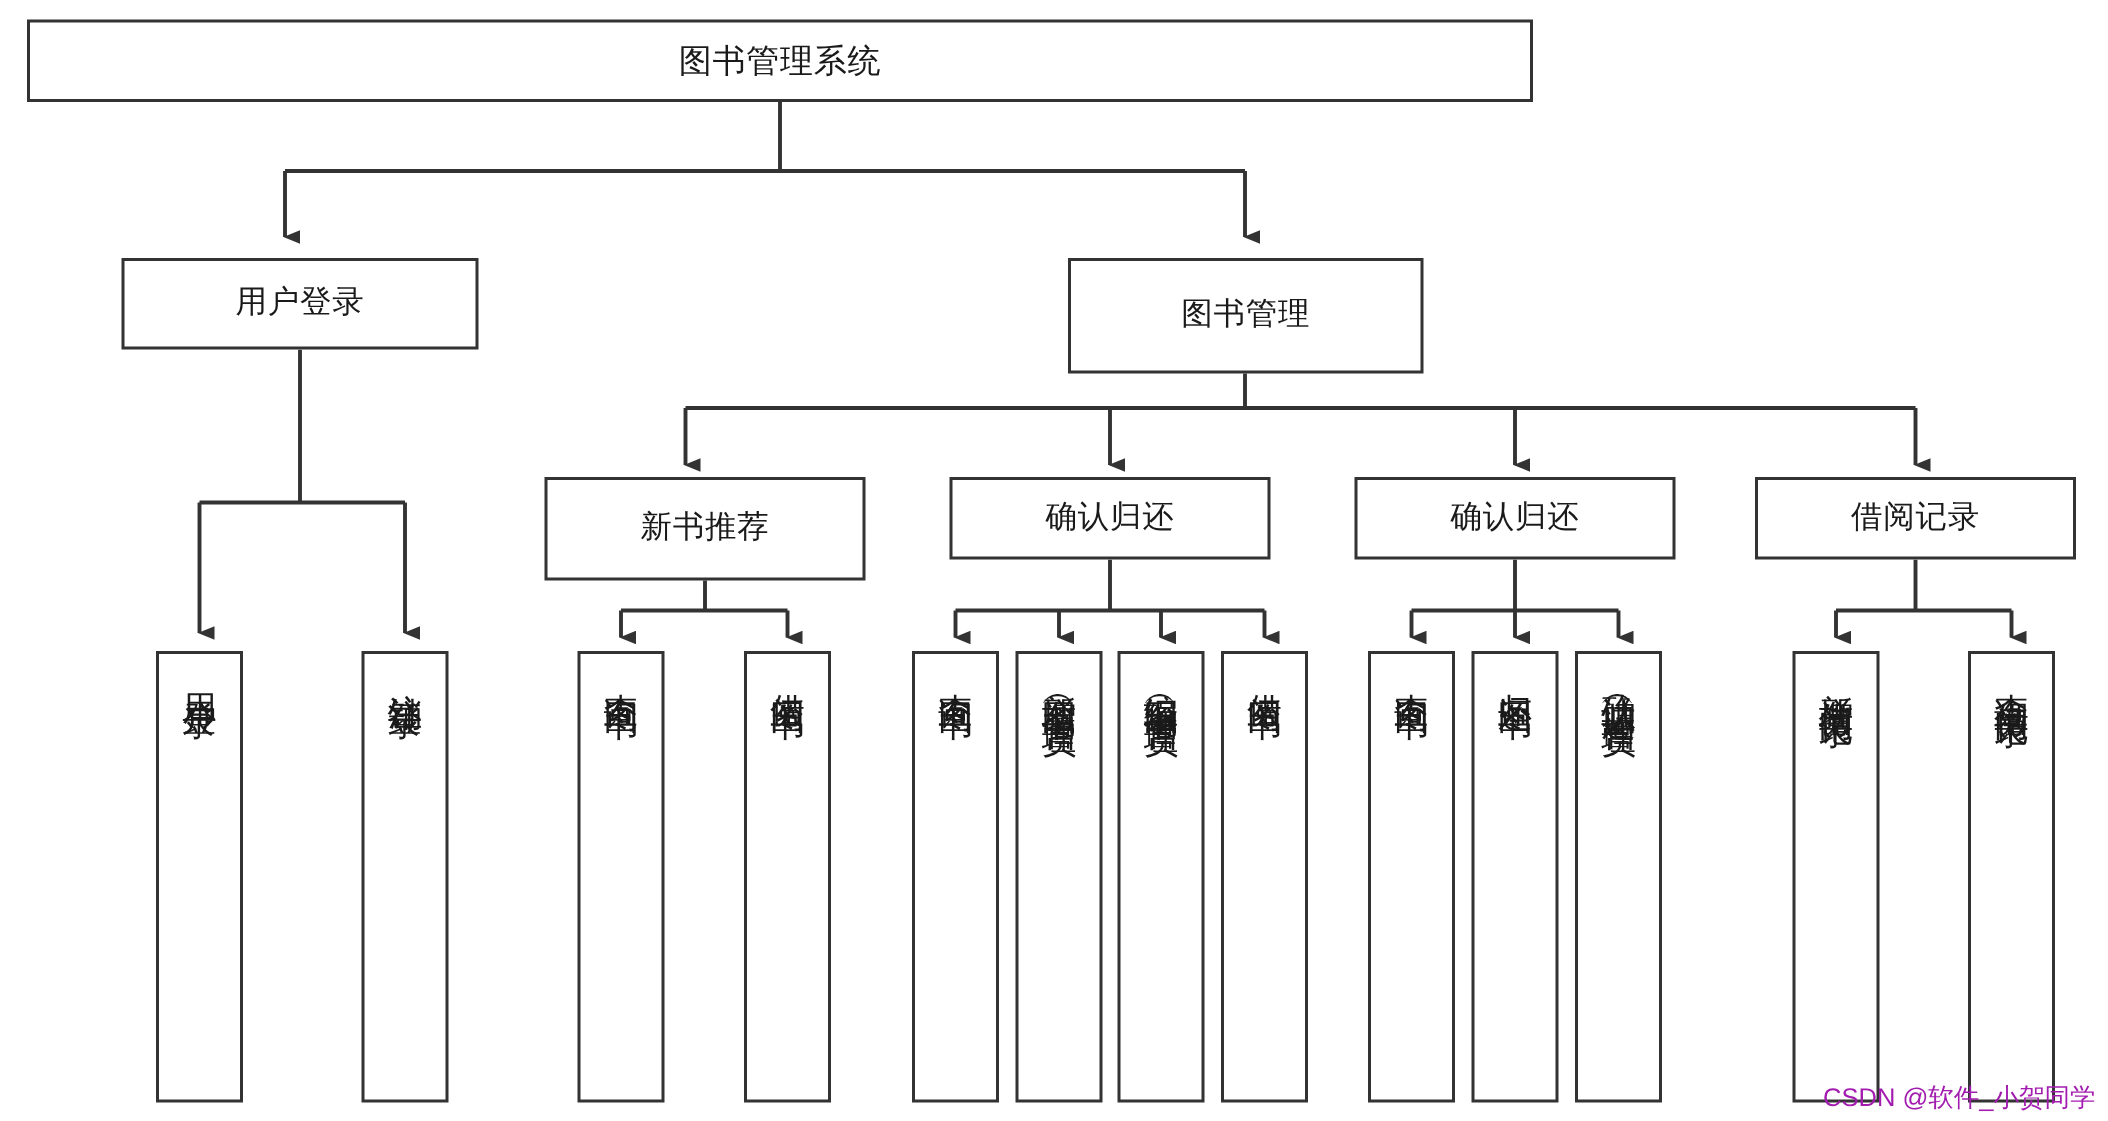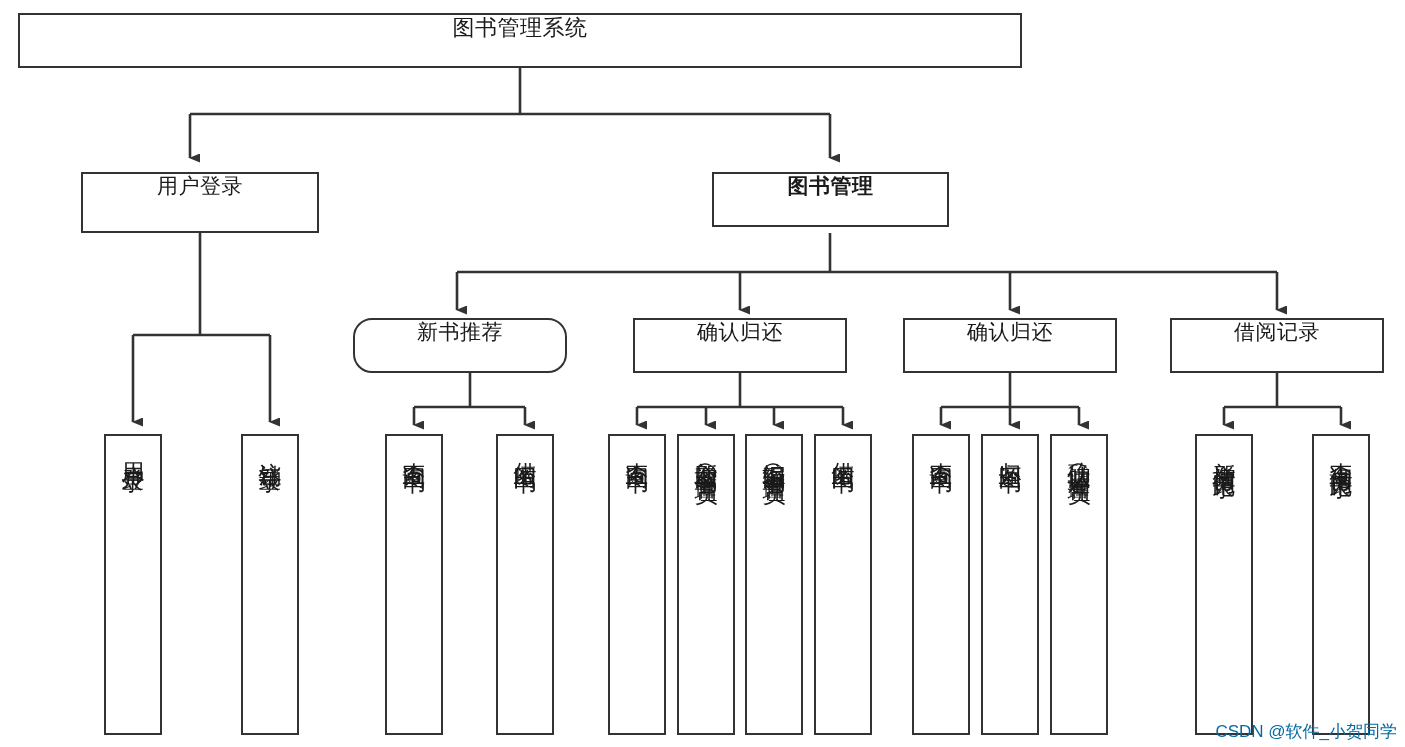--- a/index.html
+++ b/index.html
@@ -19,20 +19,21 @@
     left: 0; top: 0;
     width: 1405px;
     height: 747px;
   }
   .node-box {
     position: absolute;
     box-sizing: border-box;
     background: #ffffff;
     border: 2.5px solid #333333;
     display: flex;
+    align-items: center;
     justify-content: center;
     overflow: hidden;
   }
   .node-label {
     color: #1a1a1a;
     line-height: 1.18;
     text-align: center;
     white-space: nowrap;
     letter-spacing: 0.5px;
   }
@@ -60,21 +61,21 @@
     left: 0; top: 0;
     width: 1405px;
     height: 747px;
     pointer-events: none;
   }
   .watermark {
     position: absolute;
     right: 8px;
     bottom: 4px;
     font-size: 17px;
-    color: #0369a1;
+    color: #a21caf;
     white-space: nowrap;
     font-family: "Liberation Sans", "DejaVu Sans", sans-serif;
   }
 </style>
 </head>
 <body>
 
 <div id="diagram-root">
 
   <svg id="connectors" viewBox="0 0 1405 747">
@@ -127,25 +128,25 @@
     </g>
   </svg>
 
   <div class="node-box root horizontal" style="left:18px; top:13px; width:1004px; height:55px;">
     <span class="node-label">图书管理系统</span>
   </div>
 
   <div class="node-box horizontal" style="left:81px; top:172px; width:238px; height:61px;">
     <span class="node-label">用户登录</span>
   </div>
-  <div class="node-box horizontal" style="left:712px; top:172px; width:237px; height:55px;font-weight:bold;">
+  <div class="node-box horizontal" style="left:712px; top:172px; width:237px; height:77px;">
     <span class="node-label">图书管理</span>
   </div>
 
-  <div class="node-box horizontal" style="left:353px; top:318px; width:214px; height:55px;border-radius:19px;">
+  <div class="node-box horizontal" style="left:363px; top:318px; width:214px; height:69px;">
     <span class="node-label">新书推荐</span>
   </div>
   <div class="node-box horizontal" style="left:633px; top:318px; width:214px; height:55px;">
     <span class="node-label">确认归还</span>
   </div>
   <div class="node-box horizontal" style="left:903px; top:318px; width:214px; height:55px;">
     <span class="node-label">确认归还</span>
   </div>
   <div class="node-box horizontal" style="left:1170px; top:318px; width:214px; height:55px;">
     <span class="node-label">借阅记录</span>

